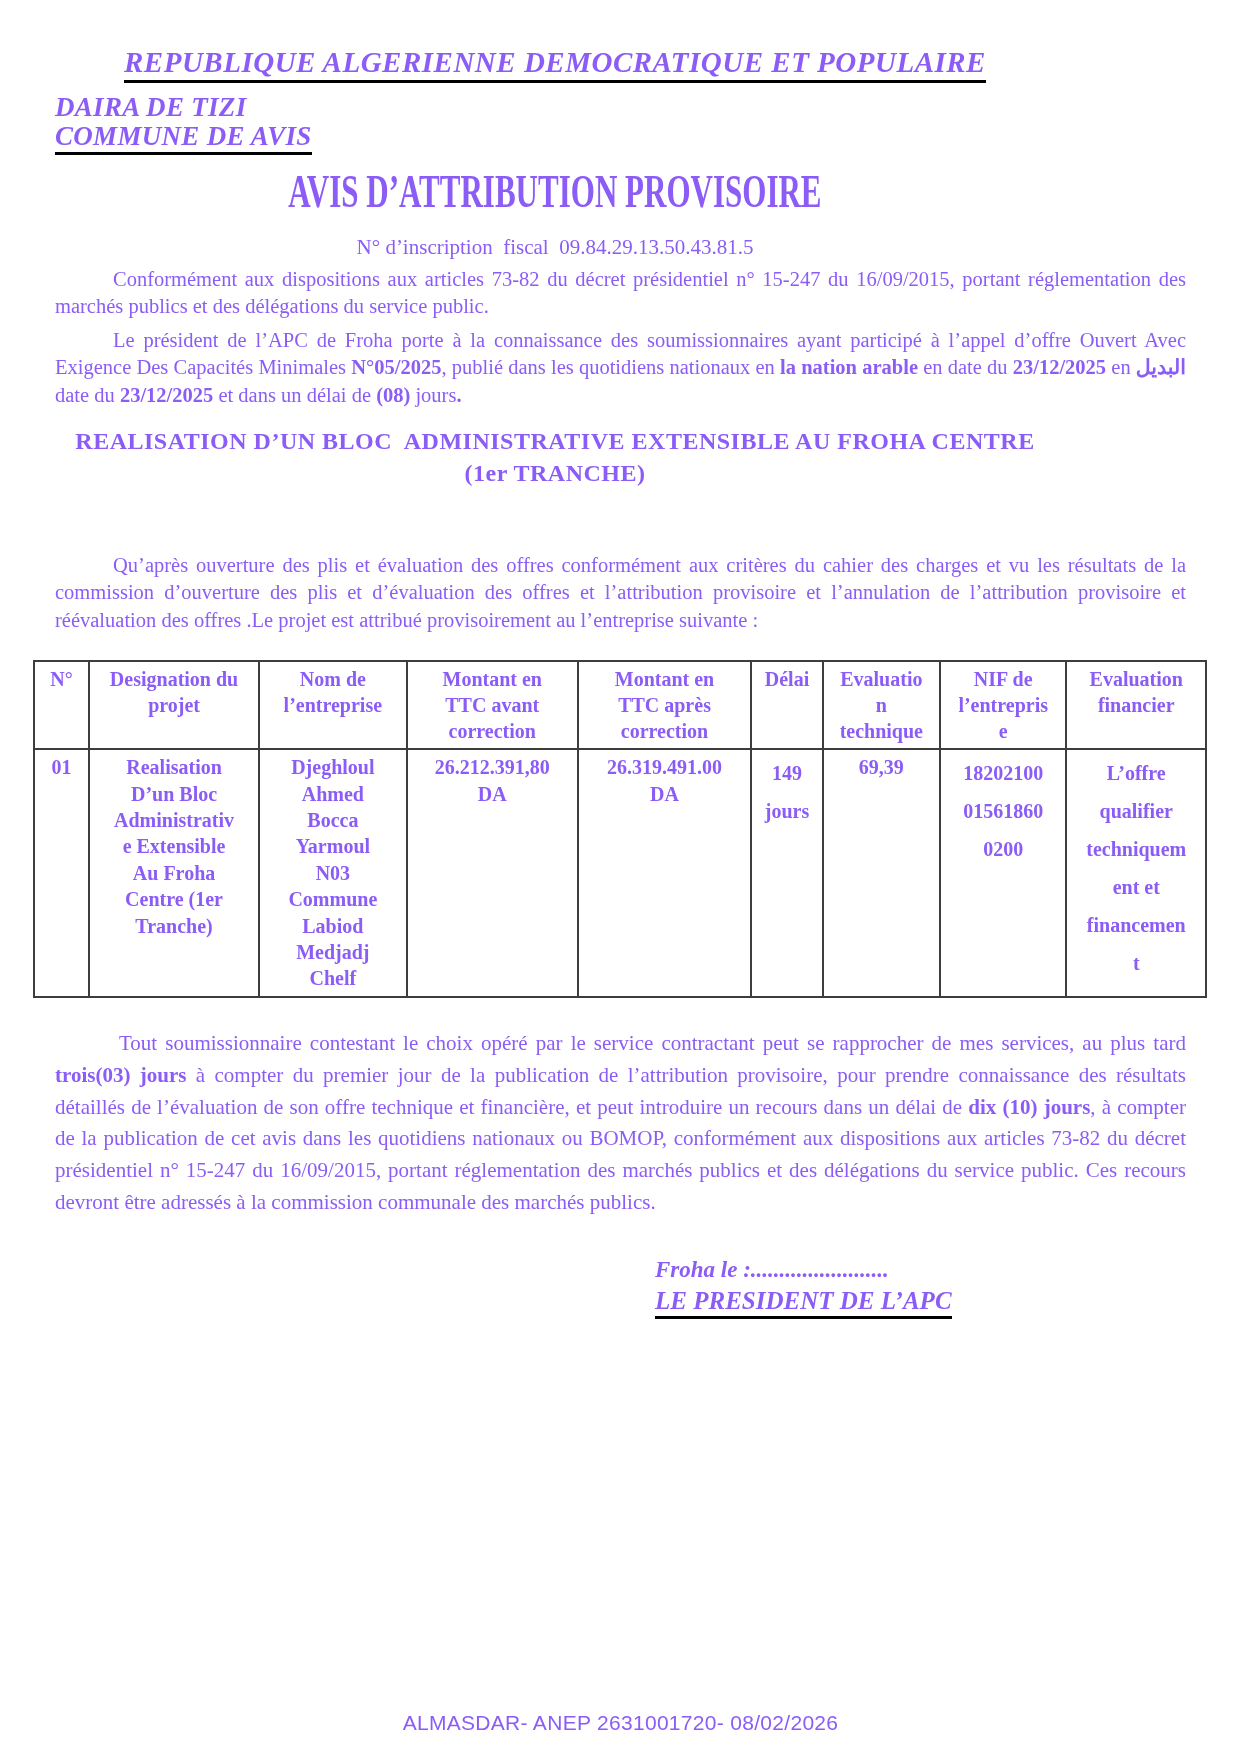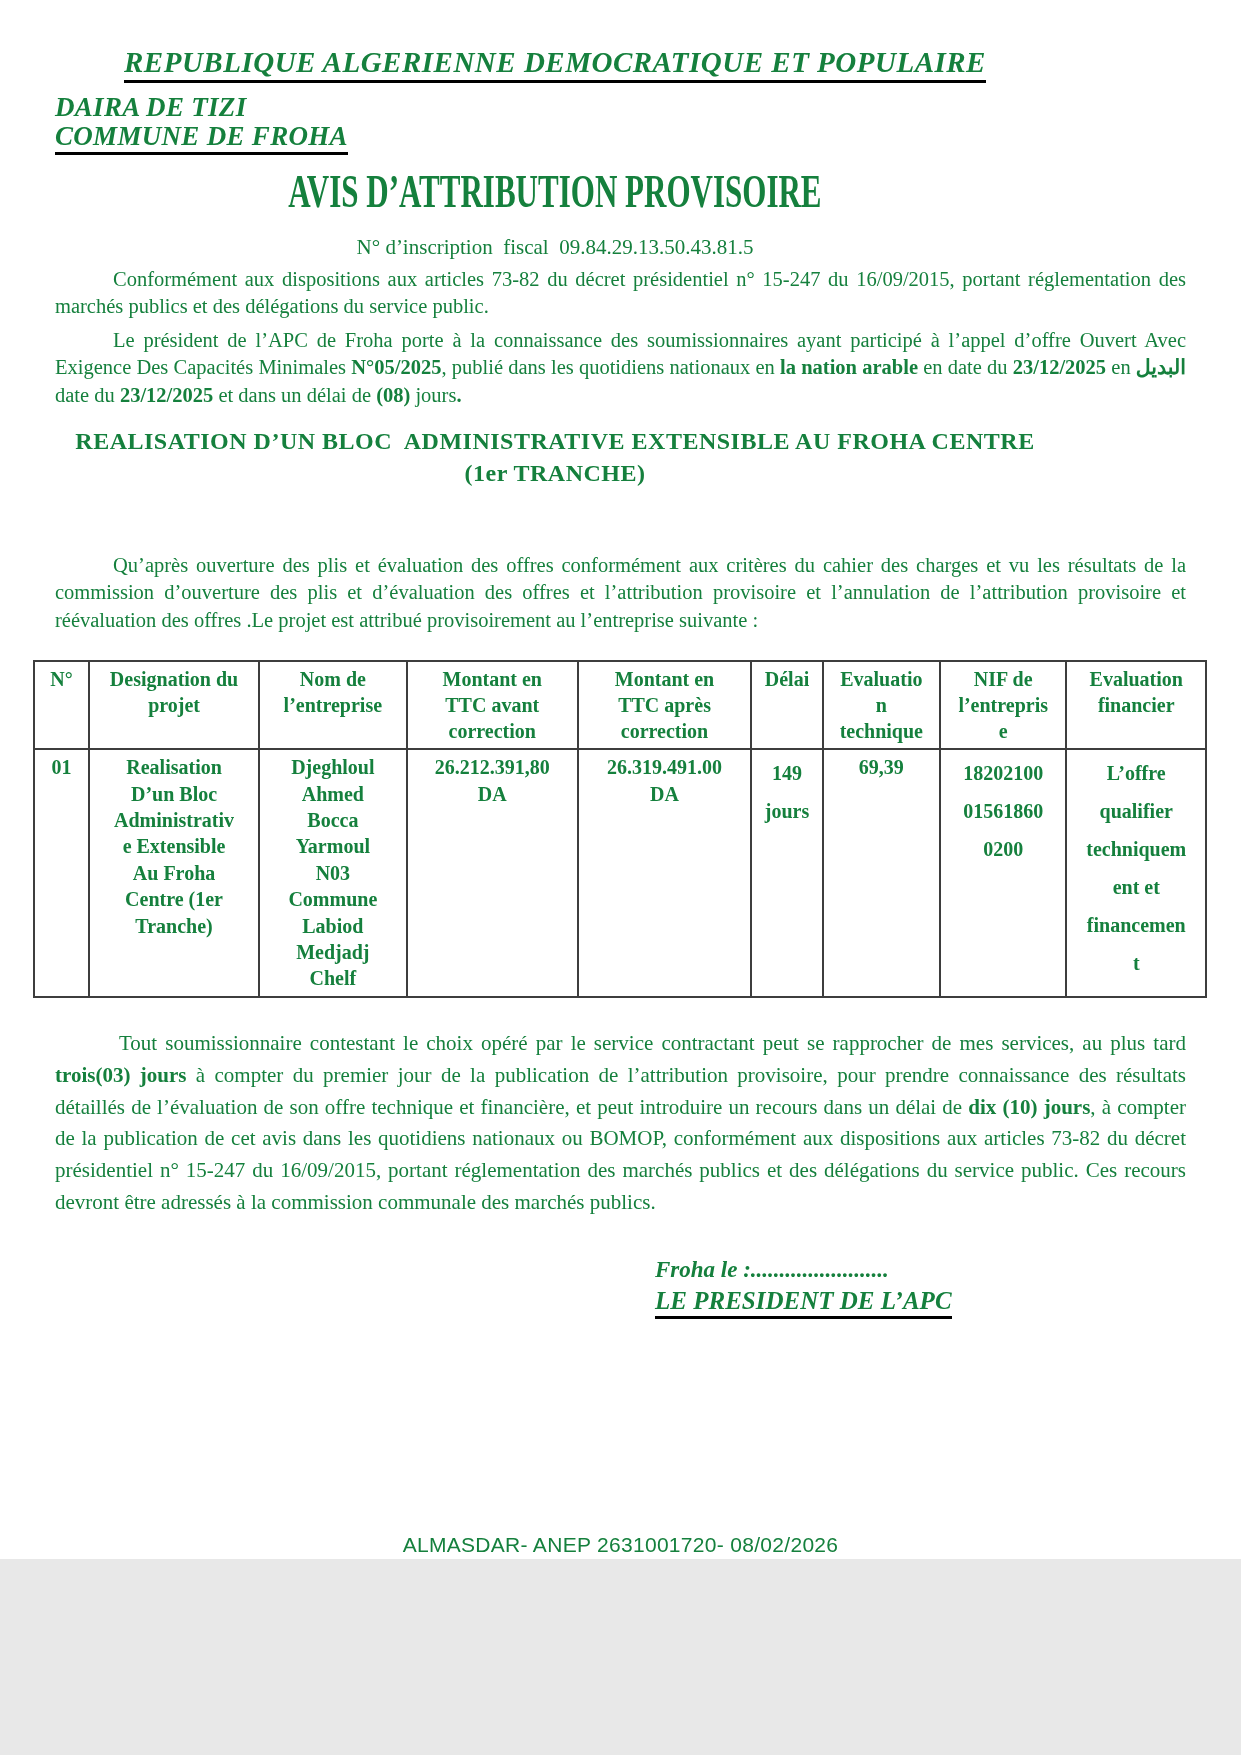--- a/index.html
+++ b/index.html
@@ -1,21 +1,21 @@
 <!DOCTYPE html>
 <html><head>
 <meta charset="utf-8">
 <style>
   html,body { margin:0; padding:0; background:#e8e8e8; }
   .page {
     position:relative;
-    width:1241px; height:1559px;
+    width:1241px; height:1755px;
     margin:0 auto;
     background:#ffffff;
-    color:#15803d;
+    color:#8b5cf6;
     font-family:"Liberation Serif", serif;
     overflow:hidden;
   }
   .content { padding:46px 55px 0 55px; }
 
   
   .center-block { width:1000px; text-align:center; }
   .rep-line { font-weight:bold; font-style:italic; font-size:29px; letter-spacing:.5px; }
   .rep-line .underline, .commune .underline, .sig-title .underline {
     display:inline-block; border-bottom:3px solid #000; padding-bottom:1px;
@@ -60,39 +60,39 @@
   
   p.recourse { margin-top:30px; font-size:21px; line-height:1.52; text-indent:64px; }
 
   
   .signature { margin:38px 0 16px 600px; font-weight:bold; font-style:italic; }
   .sig-date { font-size:23px; }
   .sig-title { font-size:25px; margin-top:4px; }
 
   
   .footer {
-    position:absolute; left:0; bottom:2px; width:100%;
+    position:absolute; left:0; bottom:20px; width:100%;
     text-align:center; font-family:"Liberation Sans", sans-serif; font-size:21px;
     letter-spacing:.3px;
   }
   b { font-weight:bold; }
 </style>
 </head>
 <body>
 
 <div class="page">
   <div class="content">
 
     <div class="center-block rep-line">
       <span class="underline">REPUBLIQUE ALGERIENNE DEMOCRATIQUE ET POPULAIRE</span>
     </div>
     <div class="admin-lines">
       <div>DAIRA DE TIZI</div>
       <div class="commune">
-        <span class="underline">COMMUNE DE FROHA</span>
+        <span class="underline">COMMUNE DE AVIS</span>
       </div>
     </div>
 
     <div class="center-block doc-title">
       <span class="condensed">AVIS D’ATTRIBUTION PROVISOIRE</span>
     </div>
     <div class="center-block fiscal-line">N° d’inscription  fiscal  09.84.29.13.50.43.81.5</div>
 
     <p class="body">Conformément aux dispositions aux articles 73-82 du décret présidentiel n° 15-247  du 16/09/2015, portant  réglementation des marchés publics et des délégations du service public.</p>
     <p class="body"><span>Le président de l’APC de Froha porte à la connaissance des soumissionnaires ayant participé à l’appel d’offre Ouvert Avec Exigence Des Capacités Minimales </span><b>N°05/2025</b><span>, publié dans les quotidiens nationaux en </span><b>la nation arable</b><span> en date du </span><b>23/12/2025</b><span> en </span><b>البديل</b><span> date du </span><b>23/12/2025</b><span> et dans un délai de </span><b>(08)</b><span> jours</span><b>.</b></p>

